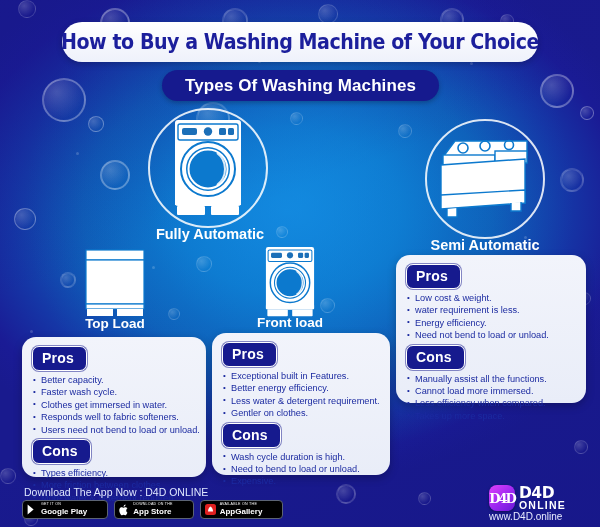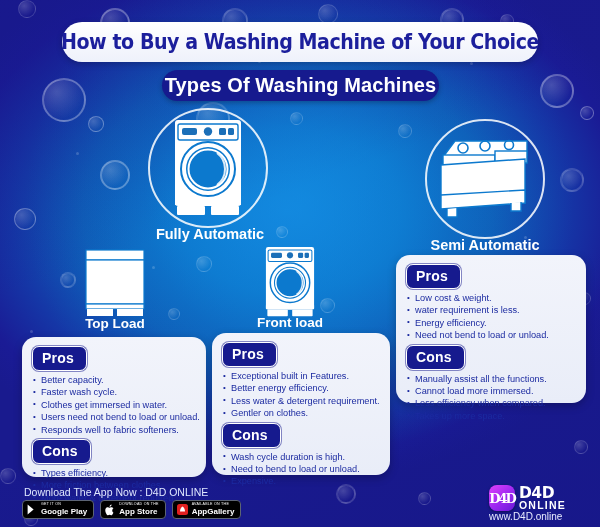--- a/index.html
+++ b/index.html
@@ -59,21 +59,21 @@
 
   .subtitle-pill {
     position: absolute; left: 162px; top: 70px;
     width: 277px; height: 31px;
     background: #161a8e;
     border-radius: 16px;
     display: flex; align-items: center; justify-content: center;
     box-shadow: 0 2px 5px rgba(0,0,0,0.25);
   }
   .subtitle-text {
-    color: #ffffff; font-weight: bold; font-size: 20px;
+    color: #ffffff; font-weight: bold; font-size: 17px;
     letter-spacing: 0.1px; white-space: nowrap;
   }
 
   
   .fig { position: absolute; }
   .fig-ring {
     position: absolute;
     border-radius: 50%;
     border: 2px solid rgba(255,255,255,0.85);
   }
@@ -132,21 +132,21 @@
     font-size: 10.5px;
     white-space: nowrap;
   }
   .badges { position: absolute; left: 22px; top: 500px; display: flex; gap: 6px; }
   .store-badge {
     height: 19px;
     background: #000000;
     border: 1px solid #5c6474;
     border-radius: 4px;
     display: flex; align-items: center;
-    padding: 0 6px 0 4px;
+    padding: 0 20px 0 4px;
     gap: 4px;
   }
   .store-badge .glyph { display:flex; align-items:center; justify-content:center; }
   .store-badge .txt { display: flex; flex-direction: column; justify-content: center; line-height: 1; }
   .store-badge .txt .top {
     color: #ffffff; font-size: 3.6px; letter-spacing: 0.25px;
     text-transform: uppercase; white-space: nowrap;
   }
   .store-badge .txt .bot {
     color: #ffffff; font-size: 8px; font-weight: bold; white-space: nowrap; margin-top: 1px;
@@ -321,22 +321,22 @@
       <li>Takes up more space.</li>
     </ul>
   </div>
 
   <div class="card" style="left:22px;top:337px;width:184px;height:140px;">
     <div class="pc-badge">Pros</div>
     <ul class="pc-list">
       <li>Better capacity.</li>
       <li>Faster wash cycle.</li>
       <li>Clothes get immersed in water.</li>
+      <li>Responds well to fabric softeners.</li>
       <li>Users need not bend to load or unload.</li>
-      <li>Responds well to fabric softeners.</li>
     </ul>
     <div class="gap"></div>
     <div class="pc-badge">Cons</div>
     <ul class="pc-list">
       <li>Types efficiency.</li>
       <li>More friction between clothes.</li>
       <li>More water &amp; detergent required.</li>
     </ul>
   </div>
 

